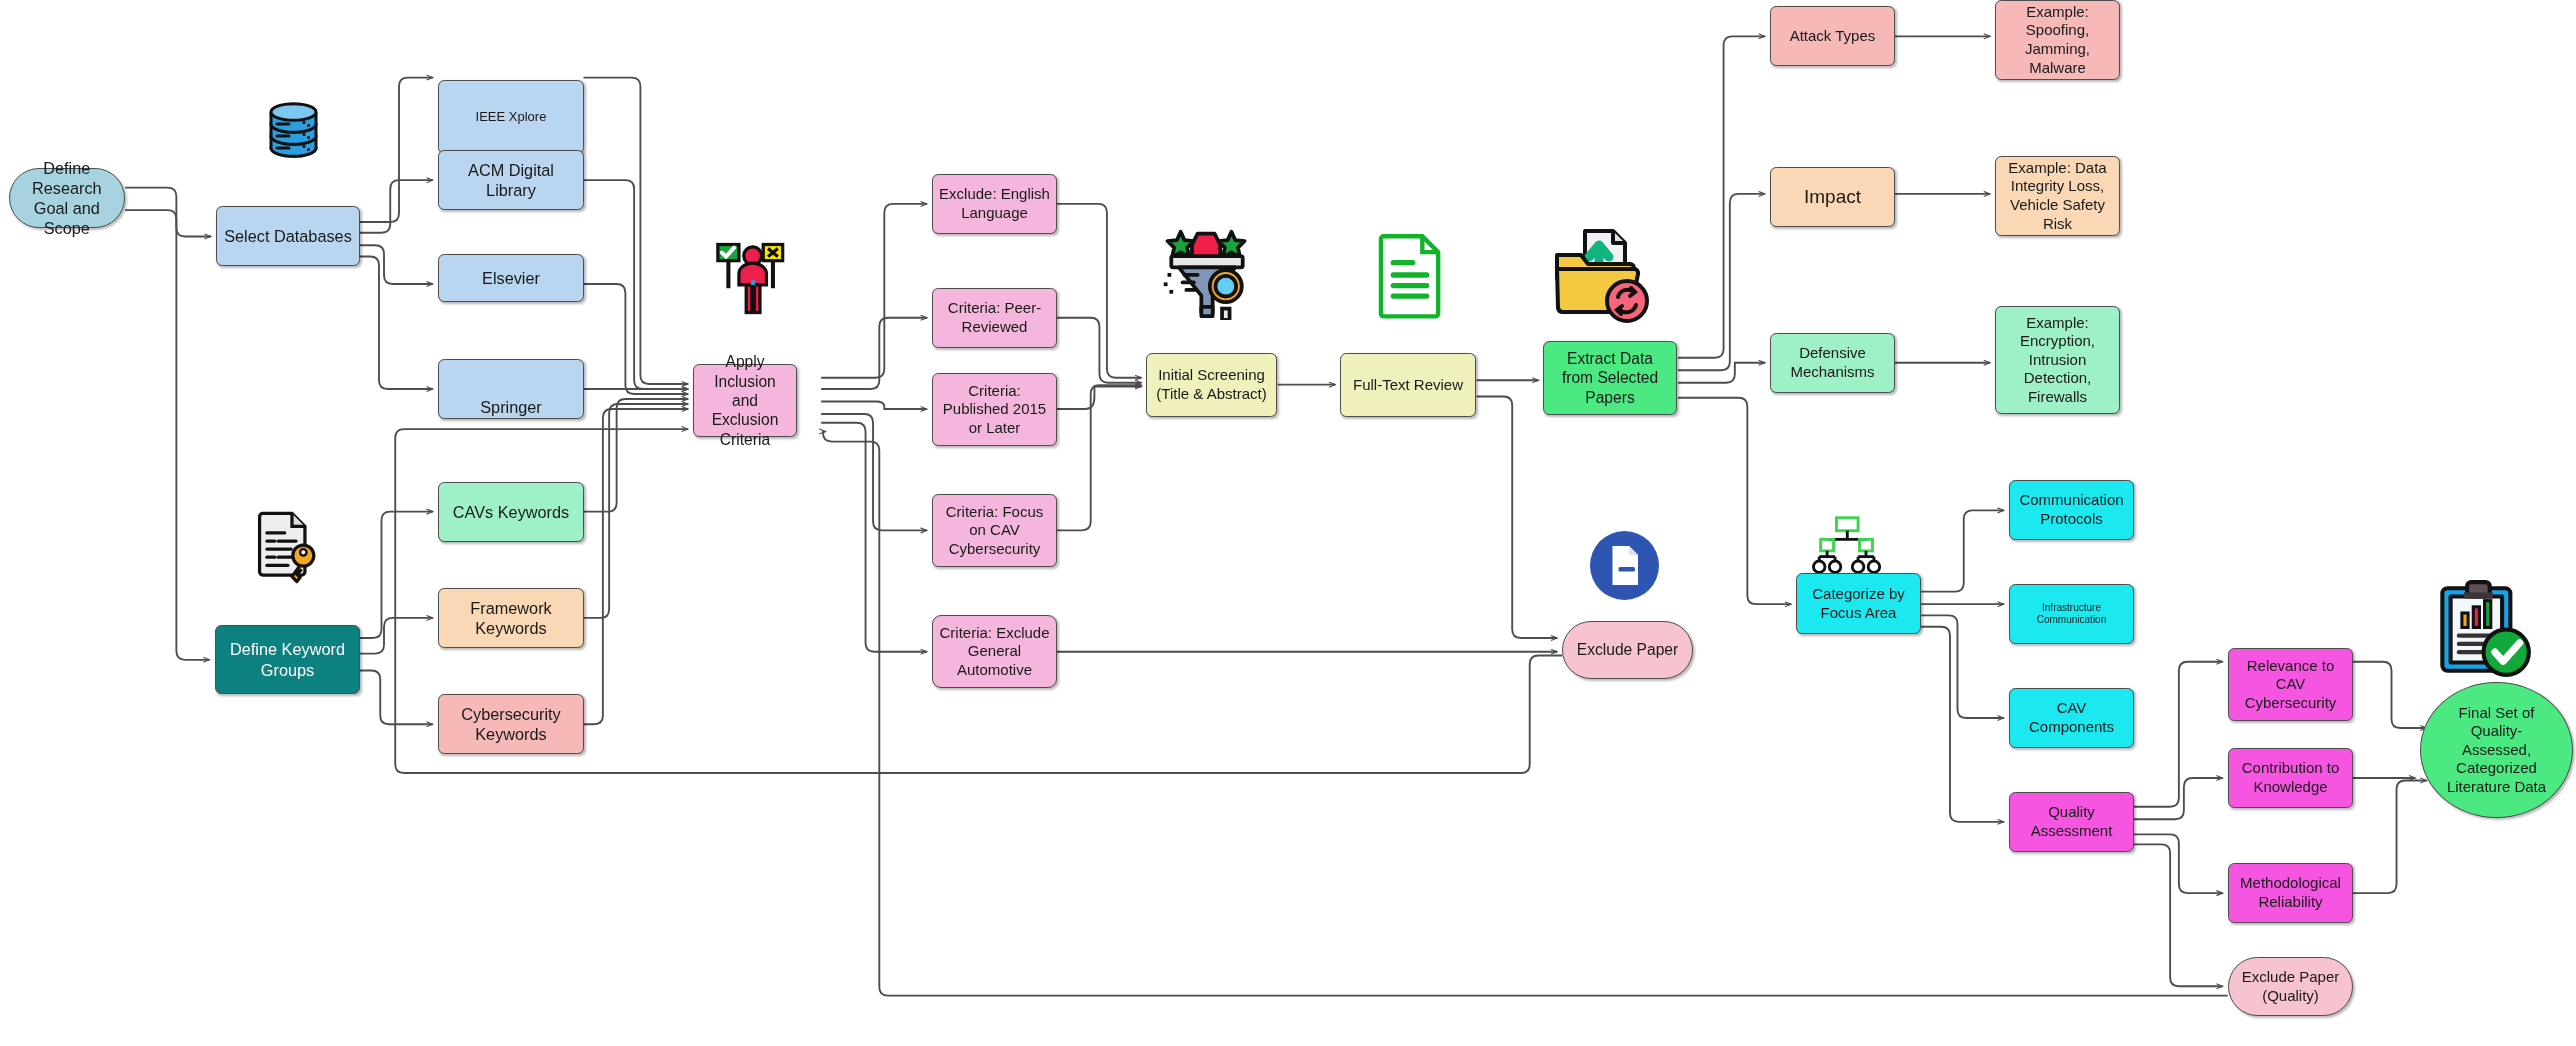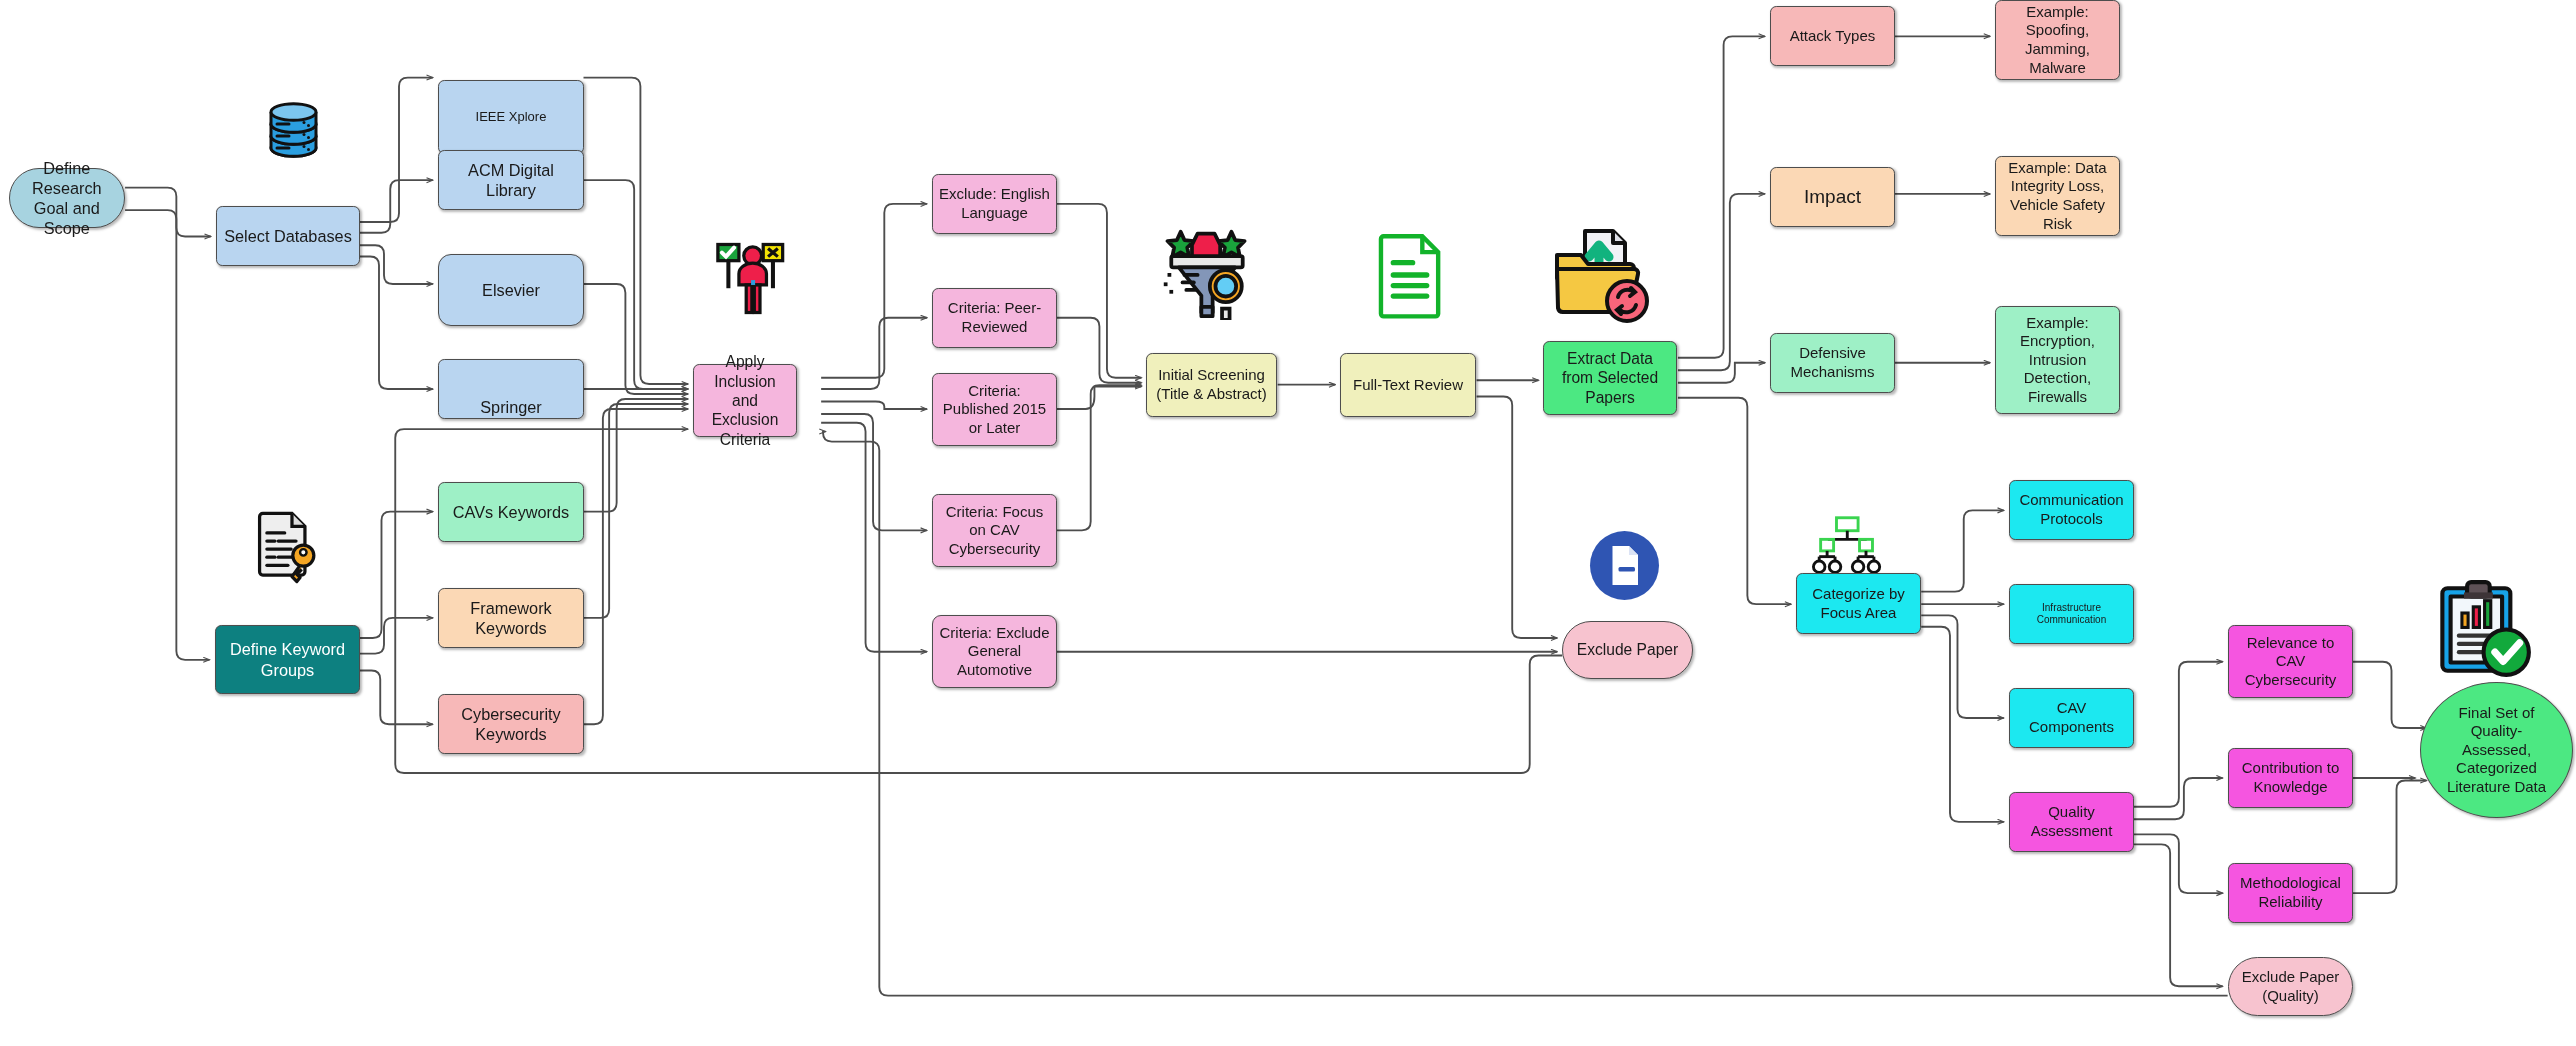--- a/index.html
+++ b/index.html
@@ -258,21 +258,21 @@
     <div class="node" style="left: 216px; top: 206px; width: 144px; height: 60px; background: rgb(185, 213, 240); font-size: 16.3px;">
       <span>Select Databases</span>
     </div>
     <div class="node" style="left: 438px; top: 48px; width: 146px; height: 74px; background: rgb(185, 213, 240); font-size: 13px; margin-top: 32px;">
       <span>IEEE Xplore</span>
     </div>
     <div class="node" style="left: 438px; top: 150px; width: 146px; height: 60px; background: rgb(185, 213, 240); font-size: 16.3px;">
       <span>ACM Digital
 Library</span>
     </div>
-    <div class="node" style="left: 438px; top: 254px; width: 146px; height: 72px; background: rgb(185, 213, 240); font-size: 16.3px; border-radius: 13px;">
+    <div class="node" style="left: 438px; top: 254px; width: 146px; height: 48px; background: rgb(185, 213, 240); font-size: 16.3px;">
       <span>Elsevier</span>
     </div>
     <div class="node" style="left: 438px; top: 359px; width: 146px; height: 60px; background: rgb(185, 213, 240); font-size: 16.3px; align-items: flex-end;">
       <span>Springer</span>
     </div>
     <div class="node" style="left: 215px; top: 625px; width: 145px; height: 69px; background: rgb(13, 128, 128); font-size: 16.3px; color: rgb(255, 255, 255);">
       <span>Define Keyword
 Groups</span>
     </div>
     <div class="node" style="left: 438px; top: 482px; width: 146px; height: 60px; background: rgb(158, 240, 198); font-size: 16.3px;">
@@ -371,21 +371,21 @@
 Communication</span>
     </div>
     <div class="node" style="left: 2009px; top: 688px; width: 125px; height: 60px; background: rgb(28, 232, 240); font-size: 15px;">
       <span>CAV
 Components</span>
     </div>
     <div class="node" style="left: 2009px; top: 792px; width: 125px; height: 60px; background: rgb(245, 85, 224); font-size: 15px;">
       <span>Quality
 Assessment</span>
     </div>
-    <div class="node" style="left: 2228px; top: 625px; width: 125px; height: 73px; background: rgb(245, 85, 224); font-size: 15px;">
+    <div class="node" style="left: 2228px; top: 648px; width: 125px; height: 73px; background: rgb(245, 85, 224); font-size: 15px;">
       <span>Relevance to
 CAV
 Cybersecurity</span>
     </div>
     <div class="node" style="left: 2228px; top: 748px; width: 125px; height: 60px; background: rgb(245, 85, 224); font-size: 15px;">
       <span>Contribution to
 Knowledge</span>
     </div>
     <div class="node" style="left: 2228px; top: 863px; width: 125px; height: 60px; background: rgb(245, 85, 224); font-size: 15px;">
       <span>Methodological

